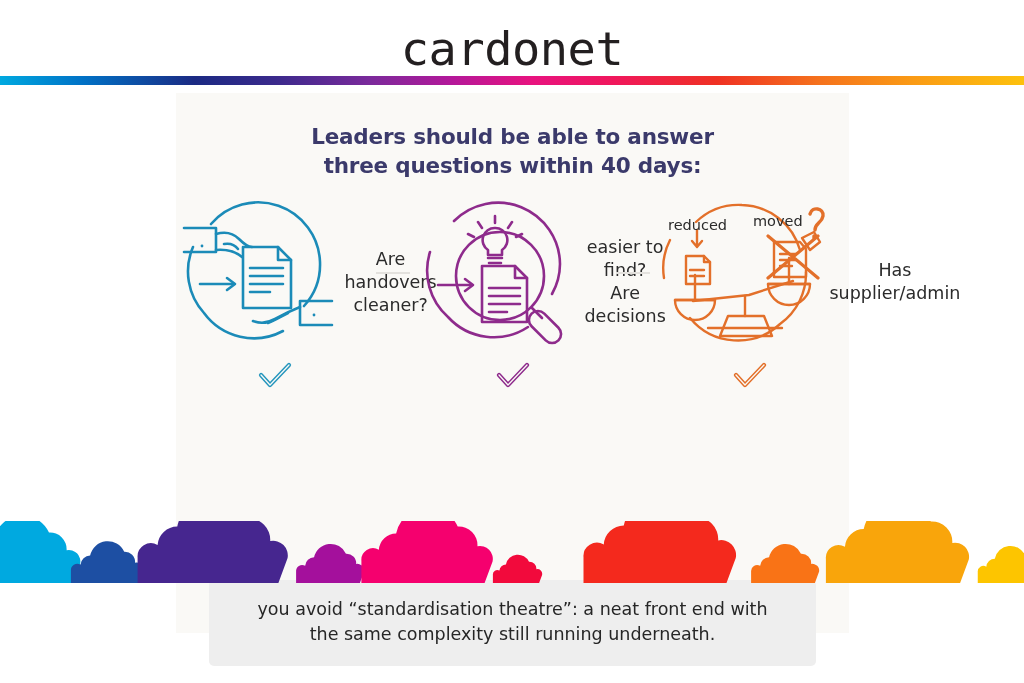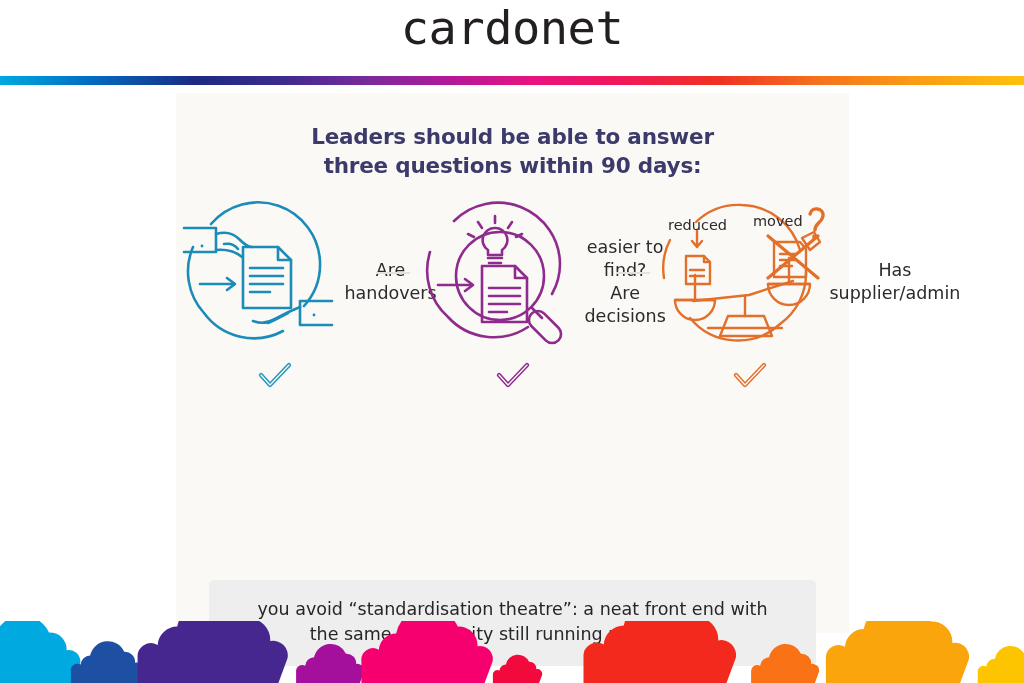--- a/index.html
+++ b/index.html
@@ -7,21 +7,21 @@
     width: 1024px; height: 683px;
     background: #ffffff;
     font-family: "DejaVu Sans", "Liberation Sans", sans-serif;
     overflow: hidden;
     position: relative;
   }
 
   
   .header {
     height: 76px;
-    display: flex; align-items: flex-start; justify-content: center;
+    display: flex; align-items: flex-end; justify-content: center;
     background: #ffffff;
   }
   .logo {
     font-family: "DejaVu Sans Mono", "Liberation Mono", monospace;
     font-size: 47px;
     letter-spacing: -0.5px;
     color: #231f20;
     font-weight: 400;
   }
 
@@ -39,21 +39,21 @@
       #f0175c 60%,
       #ef3123 70%,
       #f5721d 80%,
       #fa9a15 89%,
       #fdc10d 100%);
   }
 
   
   .canvas {
     position: relative;
-    height: 598px;
+    height: 498px;
     background: #ffffff;
   }
 
   .card {
     position: absolute;
     left: 176px; top: 8px;
     width: 673px; height: 540px;
     background: #faf9f6;
   }
 
@@ -136,21 +136,21 @@
 </div>
 
 <div class="rainbow-bar"></div>
 
 <div class="canvas">
 
   <div class="card">
 
     <div class="heading">
       <div>Leaders should be able to answer</div>
-      <div>three questions within 90 days:</div>
+      <div>three questions within 40 days:</div>
     </div>
 
     <div class="icons-row">
 
       <div class="icon-col">
         <div class="icon-art">
           <svg width="175" height="146" viewBox="0 0 175 146">
             <g fill="none" stroke="#1b8bb8" stroke-width="2.6" stroke-linecap="round" stroke-linejoin="round">
               <path d="M41 24 A62 62 0 0 1 150 62 A62 62 0 0 1 134 106"></path>
               <path d="M23 47 A62 62 0 0 0 34 113 A62 62 0 0 0 113 131"></path>
@@ -166,20 +166,21 @@
               <path d="M73 47 h35 l13 13 v48 h-48 z"></path>
               <path d="M108 47 v13 h13"></path>
               <path d="M80 68 h33 M80 76 h33 M80 84 h33 M80 92 h20"></path>
               <path d="M30 84 h34"></path>
               <path d="M57 78 l8 6 l-8 6"></path>
             </g>
           </svg>
         </div>
         <div class="caption">
           <div>Are handovers</div>
+          <div>cleaner?</div>
         </div>
       </div>
 
       <div class="connector">
           <i></i>
         </div>
 
       <div class="icon-col">
         <div class="icon-art">
           <svg width="175" height="146" viewBox="0 0 175 146">

